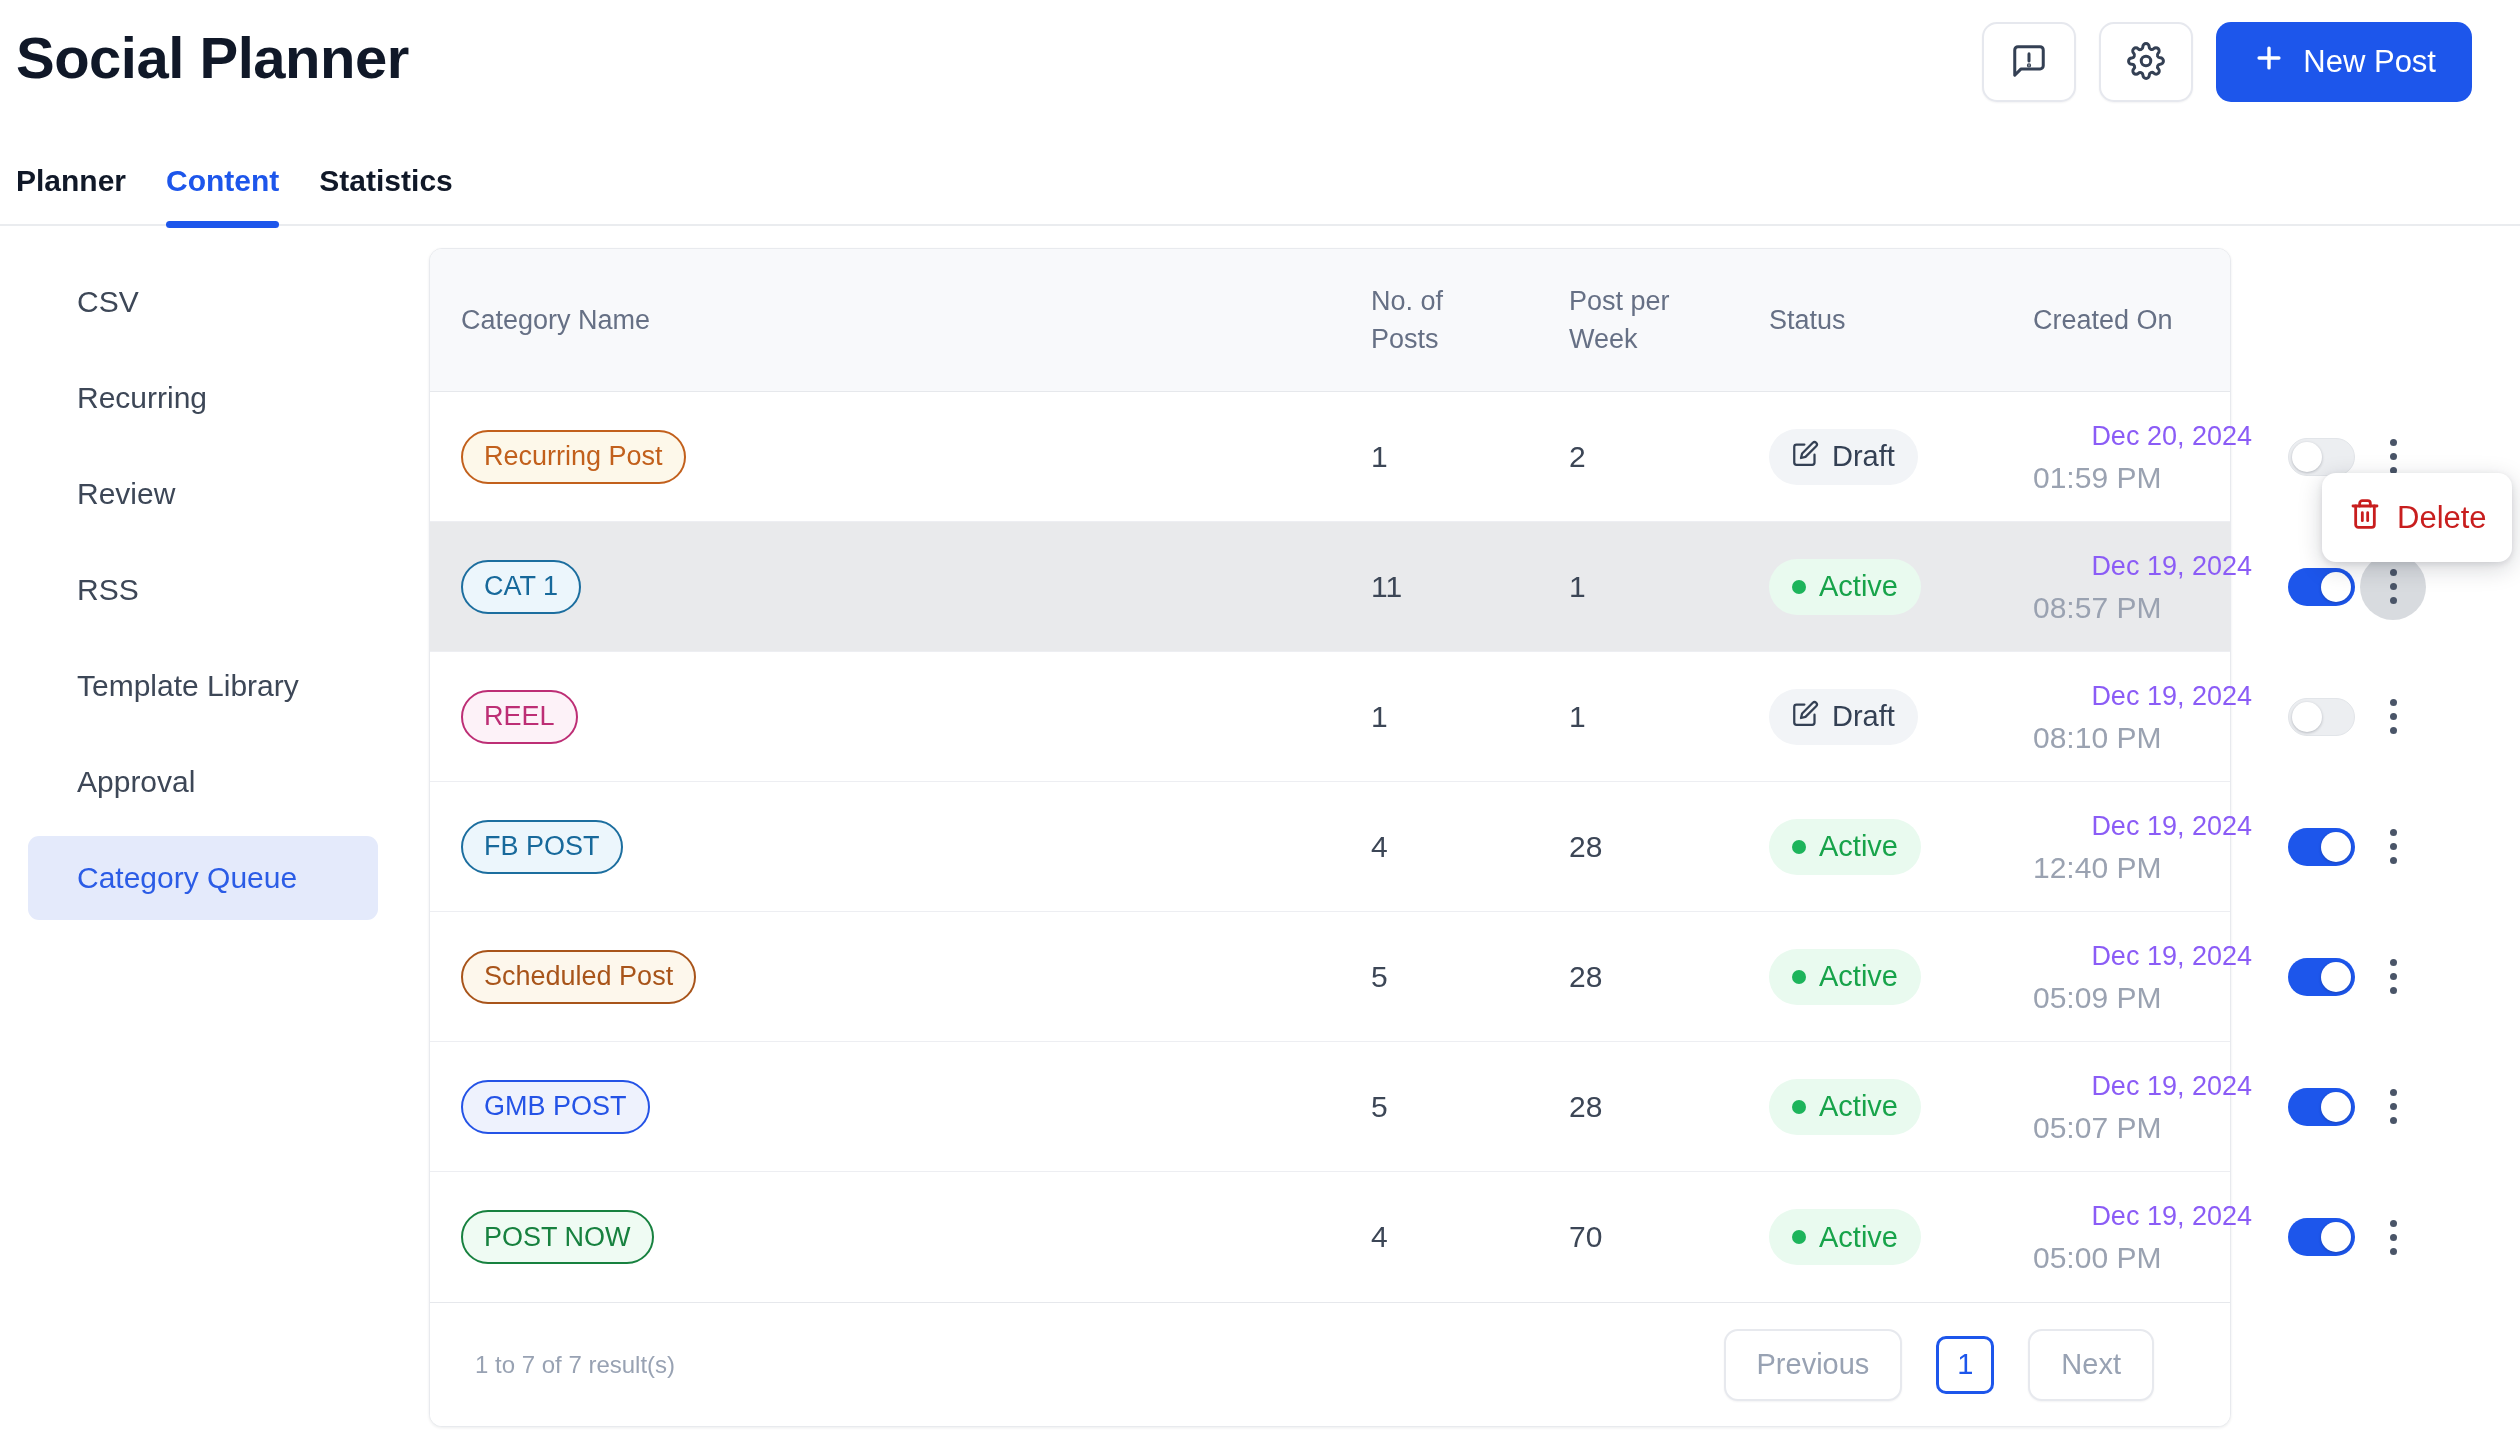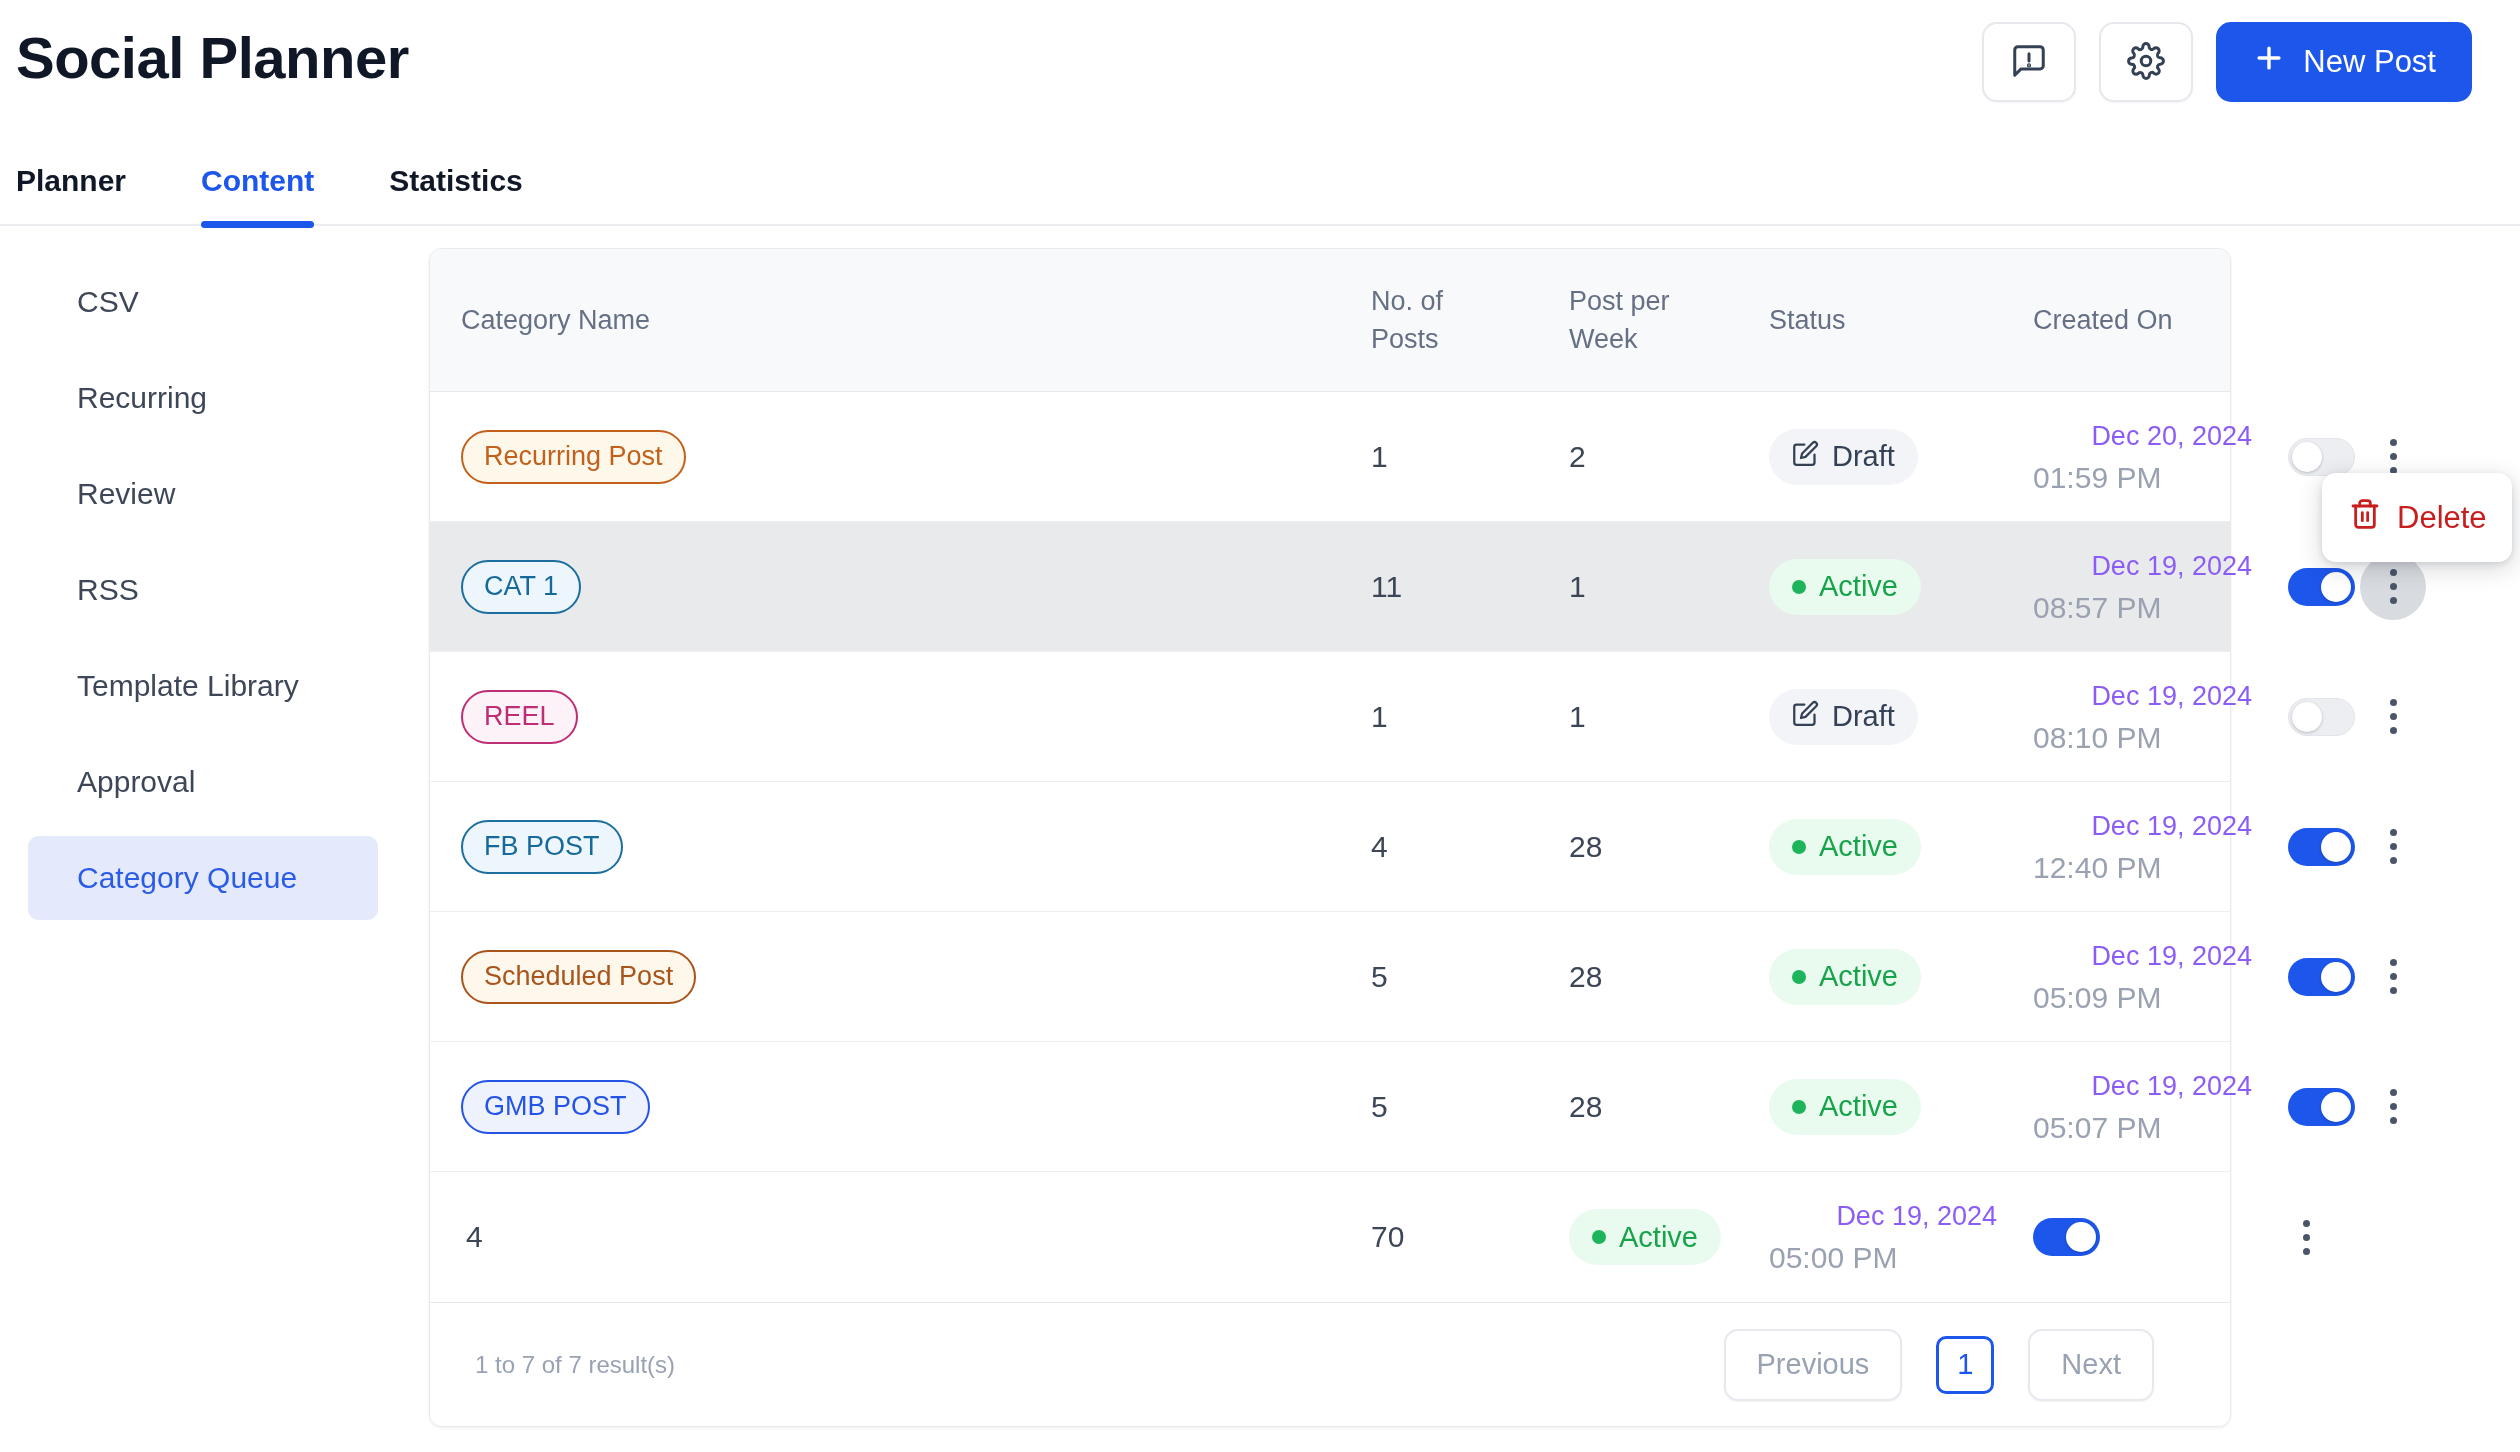--- a/index.html
+++ b/index.html
@@ -12,21 +12,21 @@
   .page-title { font-size:58px; font-weight:700; letter-spacing:-0.5px; color:#101828; line-height:1.25; }
   .header-actions { display:flex; align-items:center; gap:23px; }
   .icon-btn { width:94px; height:80px; background:#fff; border:2px solid #e6e8ee; border-radius:15px;
               display:flex; align-items:center; justify-content:center; cursor:pointer;
               box-shadow:0 1px 2px rgba(16,24,40,.05); }
   .btn-primary { height:80px; padding:0 36px; background:#1d56eb; border:none; border-radius:15px;
                  display:flex; align-items:center; gap:17px; cursor:pointer;
                  color:#fff; font-size:31px; font-weight:500; font-family:inherit; }
 
   
-  .tabs { margin-top:62px; padding-left:16px; border-bottom:2px solid #eaecef; display:flex; gap:75px; }
+  .tabs { margin-top:62px; padding-left:16px; border-bottom:2px solid #eaecef; display:flex; gap:40px; }
   .tab { font-size:30px; font-weight:700; color:#101828; padding-bottom:26px; position:relative; cursor:pointer; }
   .tab.active { color:#1d56eb; }
   .tab.active::after { content:""; position:absolute; left:0; right:0; bottom:-4px; height:7px;
                        background:#1d56eb; border-radius:4px; }
 
   
   .content { display:flex; margin-top:22px; }
   .sidebar { width:429px; padding:12px 0 0 28px; flex-shrink:0; }
   .side-item { width:350px; height:84px; display:flex; align-items:center; padding-left:49px;
                margin-bottom:12px; border-radius:11px; font-size:30px; color:#3d4757; cursor:pointer; }
@@ -340,20 +340,21 @@
         <div class="cell kebab-cell">
             <div class="kebab">
               <i></i>
               <i></i>
               <i></i>
             </div>
           </div>
       </div>
 
       <div class="trow drow last">
+        <div class="cell first"><span class="badge badge-green">POST NOW</span></div>
         <div class="cell num">4</div>
         <div class="cell num">70</div>
         <div class="cell">
           <span class="status active">
             <span class="dot"></span>
             <span>Active</span>
           </span>
         </div>
         <div class="cell created">
           <div class="date">Dec 19, 2024</div>

